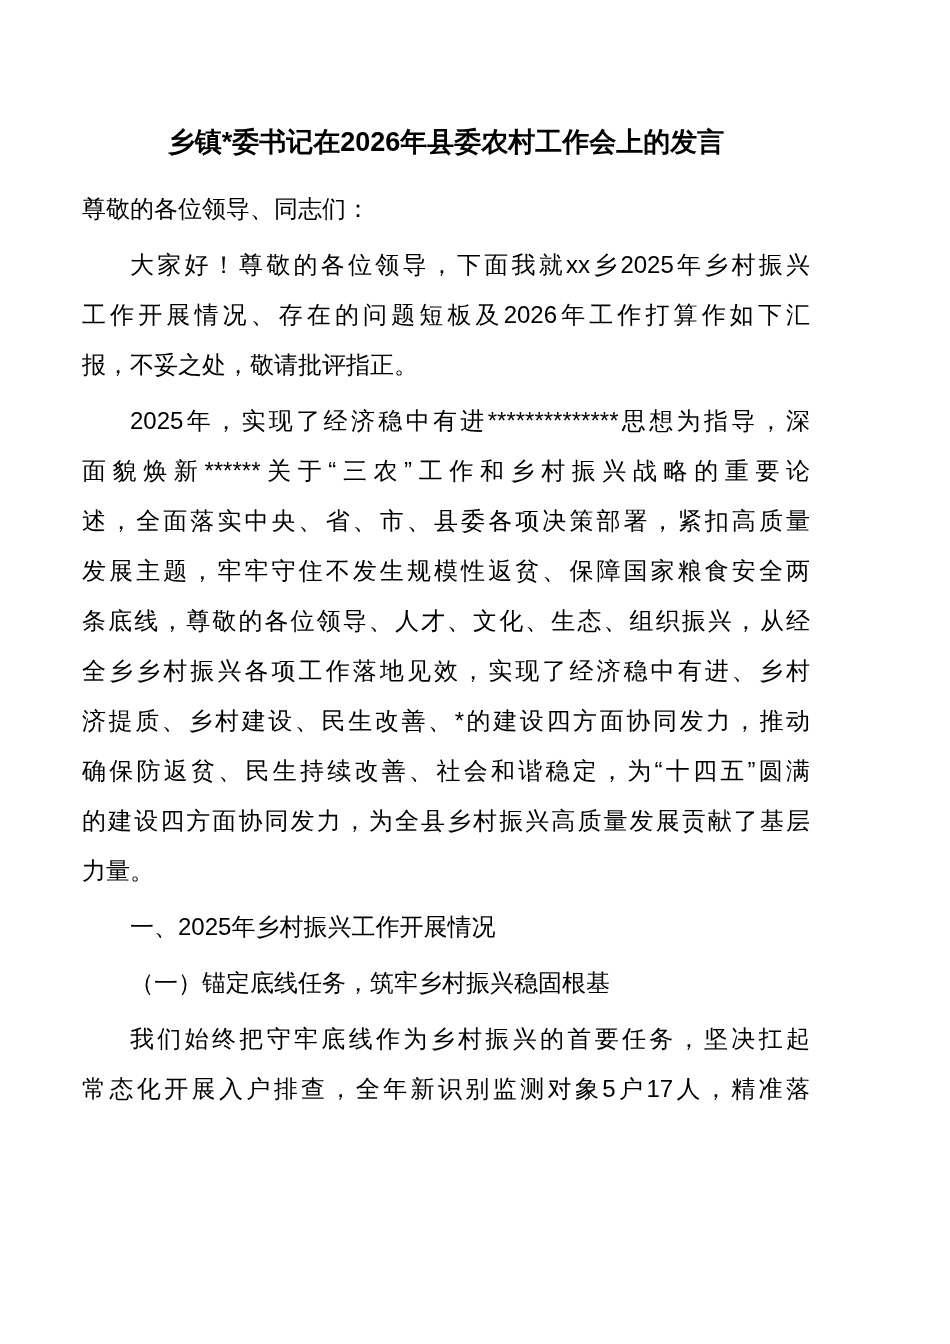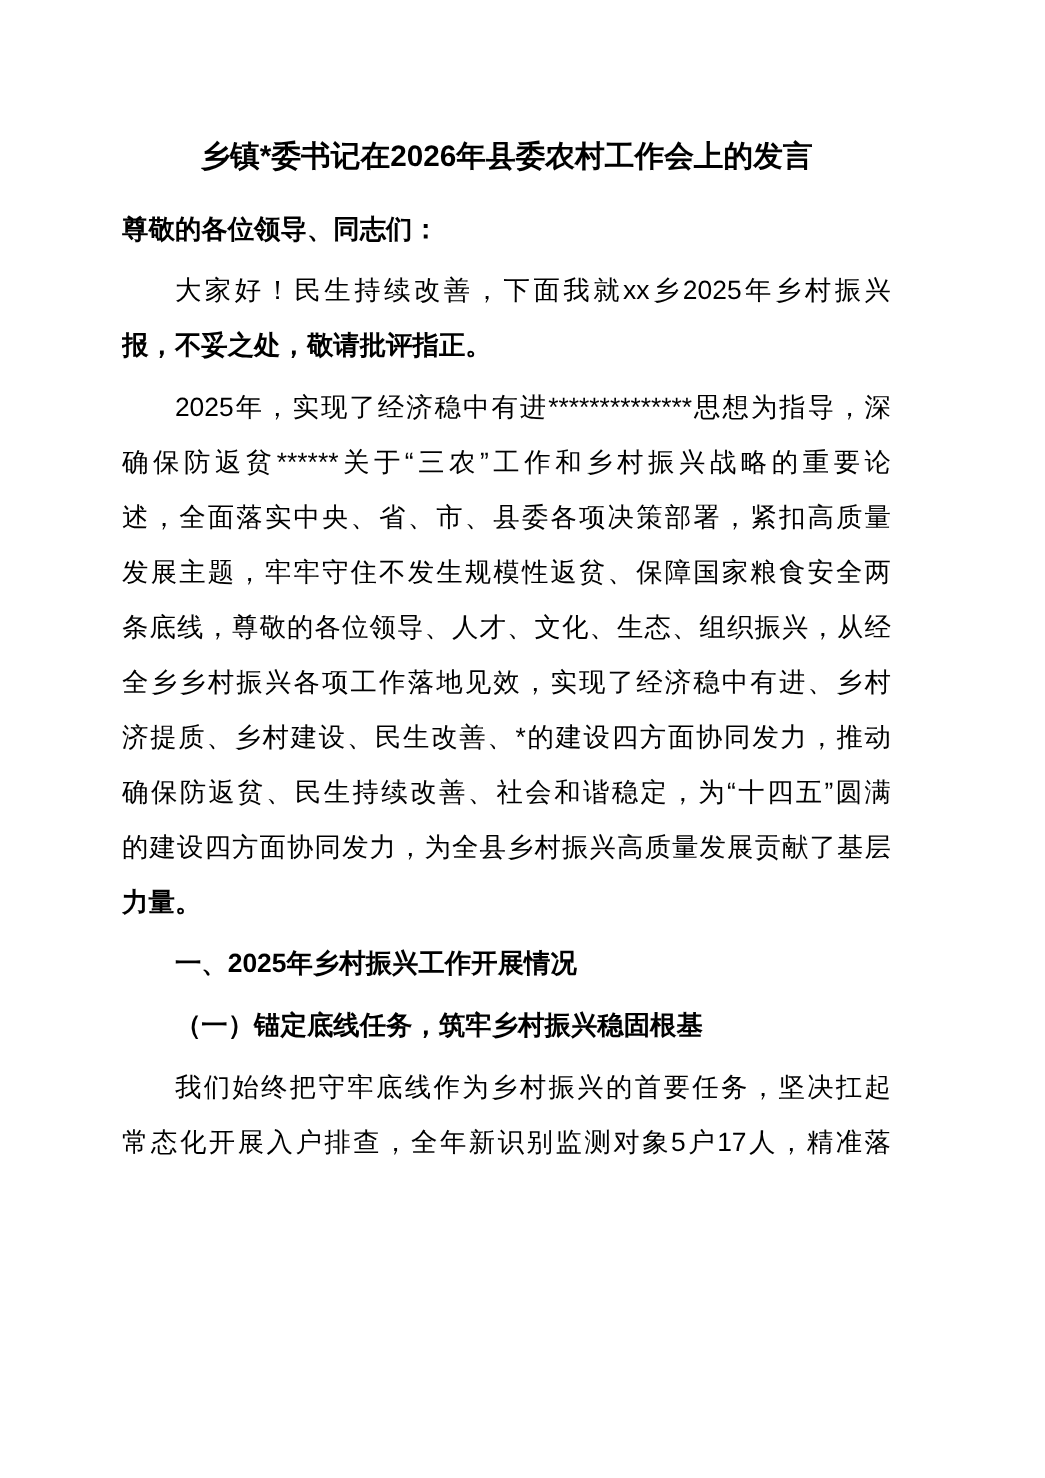--- a/index.html
+++ b/index.html
@@ -7,21 +7,21 @@
     padding: 0;
     background: #ffffff;
   }
   .page {
     position: relative;
     width: 950px;
     height: 1344px;
     box-sizing: border-box;
     background: #ffffff;
     color: #000000;
-    padding: 122px 140px 0 111px;
+    padding: 122px 140px 0 82px;
     font-family: "Liberation Sans", sans-serif;
     overflow: hidden;
   }
   .doc-title {
     font-size: 27px;
     font-weight: bold;
     line-height: 40px;
     text-align: center;
     margin: 0 0 22px 0;
     white-space: nowrap;
@@ -33,45 +33,45 @@
     font-size: 24px;
     line-height: 50px;
     height: 50px;
     text-align: justify;
     text-align-last: justify;
     overflow: hidden;
   }
   .line.last {
     text-align: left;
     text-align-last: left;
-    font-weight: bold;
   }
   .line.indent {
     padding-left: 48px;
   }
 </style>
 </head>
 <body>
 
 <div class="page">
 
   <div class="doc-title">乡镇*委书记在2026年县委农村工作会上的发言</div>
 
   <div class="para">
     <div class="line last">尊敬的各位领导、同志们：</div>
   </div>
 
   <div class="para">
-    <div class="line indent">大家好！民生持续改善，下面我就xx乡2025年乡村振兴</div>
+    <div class="line indent">大家好！尊敬的各位领导，下面我就xx乡2025年乡村振兴</div>
+    <div class="line">工作开展情况、存在的问题短板及2026年工作打算作如下汇</div>
     <div class="line last">报，不妥之处，敬请批评指正。</div>
   </div>
 
   <div class="para">
     <div class="line indent">2025年，实现了经济稳中有进**************思想为指导，深</div>
-    <div class="line">确保防返贫******关于“三农”工作和乡村振兴战略的重要论</div>
+    <div class="line">面貌焕新******关于“三农”工作和乡村振兴战略的重要论</div>
     <div class="line">述，全面落实中央、省、市、县委各项决策部署，紧扣高质量</div>
     <div class="line">发展主题，牢牢守住不发生规模性返贫、保障国家粮食安全两</div>
     <div class="line">条底线，尊敬的各位领导、人才、文化、生态、组织振兴，从经</div>
     <div class="line">全乡乡村振兴各项工作落地见效，实现了经济稳中有进、乡村</div>
     <div class="line">济提质、乡村建设、民生改善、*的建设四方面协同发力，推动</div>
     <div class="line">确保防返贫、民生持续改善、社会和谐稳定，为“十四五”圆满</div>
     <div class="line">的建设四方面协同发力，为全县乡村振兴高质量发展贡献了基层</div>
     <div class="line last">力量。</div>
   </div>
 

